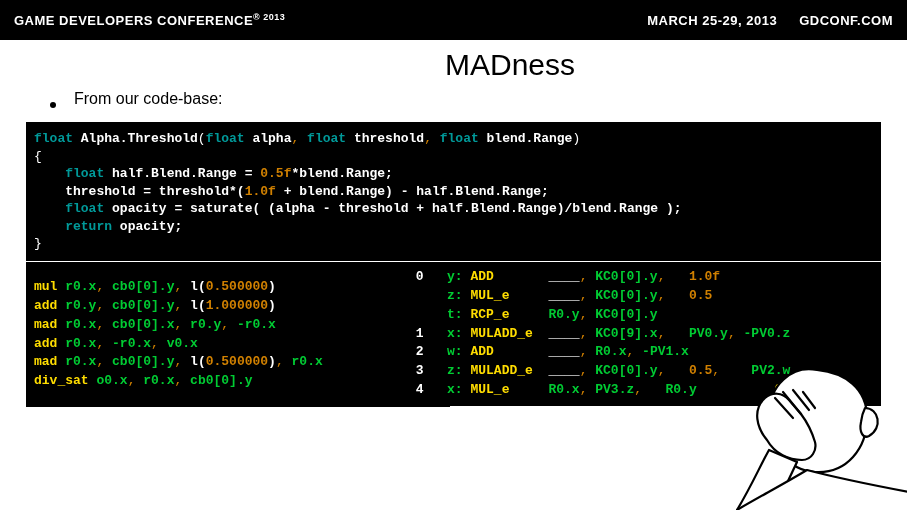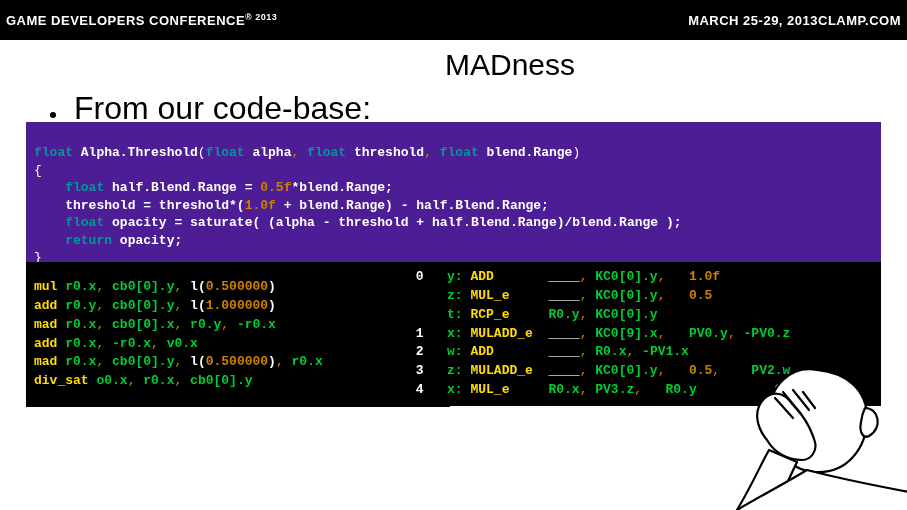--- a/index.html
+++ b/index.html
@@ -10,62 +10,62 @@
     font-family: Arial, Helvetica, sans-serif;
     overflow: hidden;
     position: relative;
   }
   .topbar {
     background: #000;
     color: #fff;
     height: 40px;
     display: flex;
     align-items: center;
-    padding: 0 6px;
+    padding: 0 14px;
     font-size: 13px;
     font-weight: bold;
     letter-spacing: 0.5px;
   }
   .topbar .gdc-title { flex: 0 0 auto; }
   .topbar .gdc-title sup { font-size: 9px; vertical-align: super; }
   .topbar .spacer { flex: 1; }
-  .topbar .dates { }
+  .topbar .dates { margin-right: 22px; }
   .slide-title {
     position: absolute;
     top: 48px;
     left: 445px;
     font-size: 30px;
     color: #000;
     text-align: right;
   }
   .bullet-line {
     position: absolute;
     top: 90px;
     left: 50px;
-    font-size: 32px;
+    font-size: 16px;
     color: #000;
     display: flex;
     align-items: center;
   }
   .bullet-dot {
     width: 6px; height: 6px; background:#000; border-radius:50%;
     margin-right: 18px;
     margin-top: 12px;
   }
   .code-top {
     position: absolute;
     top: 122px;
     left: 26px;
     width: 855px;
-    background: #4c1d95;
+    background: #000000;
     color: #ccc;
     font-family: "Consolas","Courier New",monospace;
     font-size: 13px;
     line-height: 1.35;
-    padding: 22px 8px;
+    padding: 8px 8px;
     white-space: pre;
   }
   .code-left {
     position: absolute;
     top: 262px;
     left: 26px;
     width: 424px;
     background: #000;
     font-family: "Consolas","Courier New",monospace;
     font-size: 13px;
@@ -105,21 +105,21 @@
 </style>
 </head>
 <body>
 
 <div class="topbar">
   <span class="gdc-title">
     <span>GAME DEVELOPERS CONFERENCE</span><sup>® 2013</sup>
   </span>
   <span class="spacer"></span>
   <span class="dates">MARCH 25-29, 2013</span>
-  <span>CLAMP.COM</span>
+  <span>GDCONF.COM</span>
 </div>
 
 <div class="slide-title">MADness</div>
 
 <div class="bullet-line">
   <span class="bullet-dot"></span>
   <span>From our code-base:</span>
 </div>
 
 <div class="code-top"><span class="kw">float </span><span class="id">Alpha.Threshold</span><span class="punc">(</span><span class="kw">float </span><span class="id">alpha</span><span class="comma">, </span><span class="kw">float </span><span class="id">threshold</span><span class="comma">, </span><span class="kw">float </span><span class="id">blend.Range</span><span class="punc">)</span>

